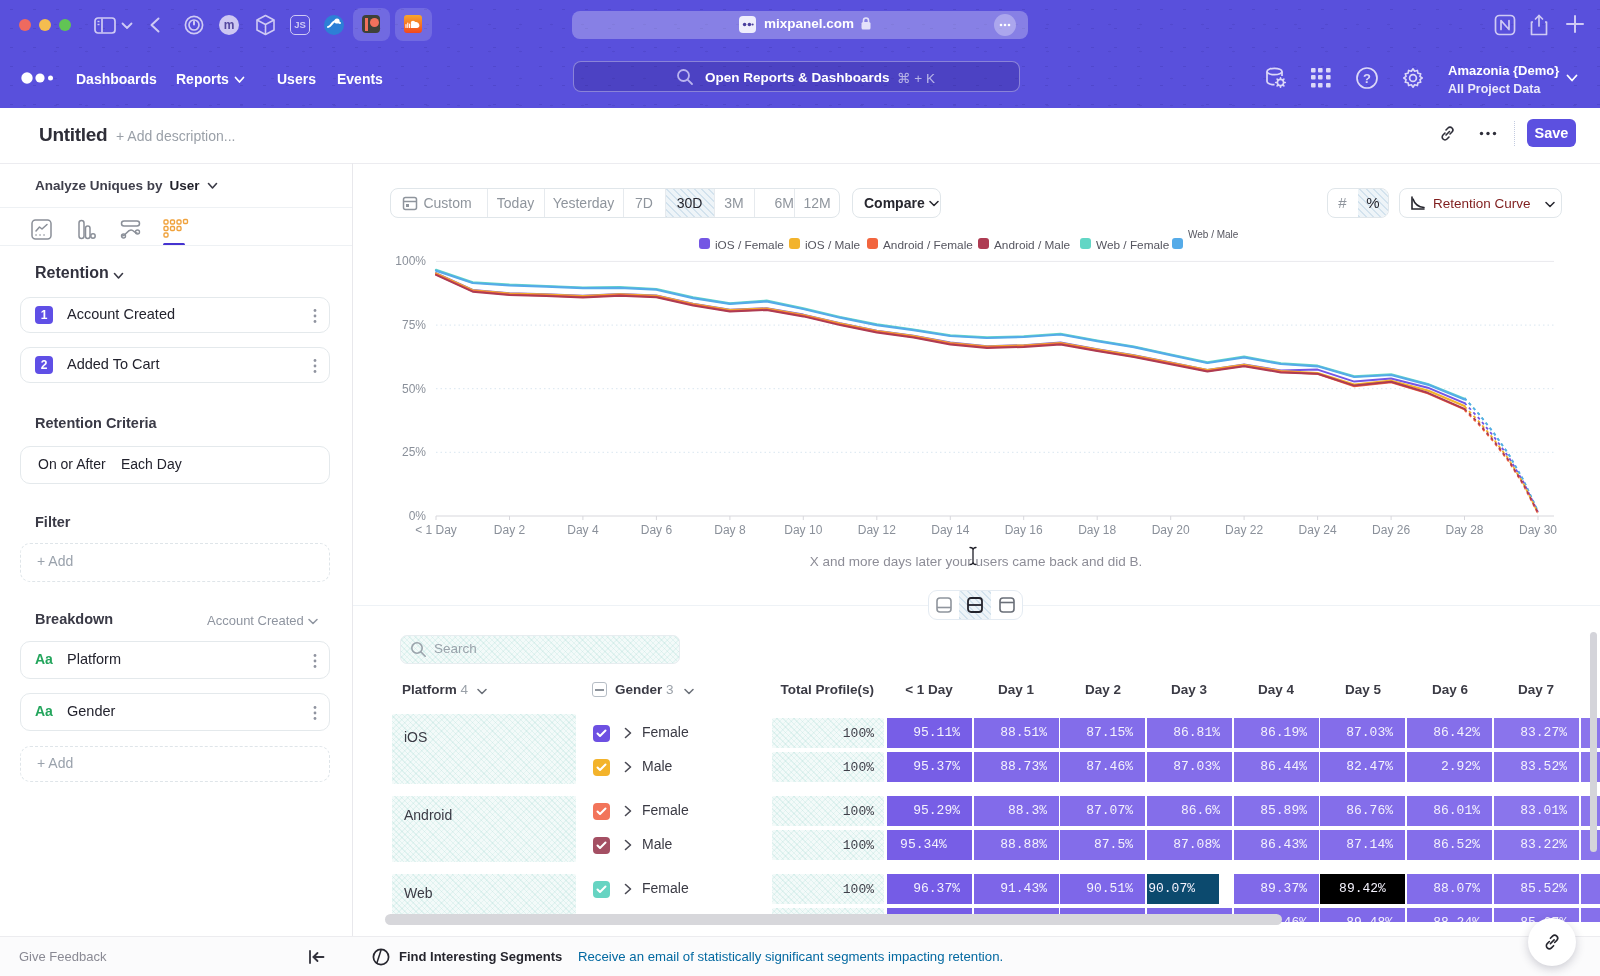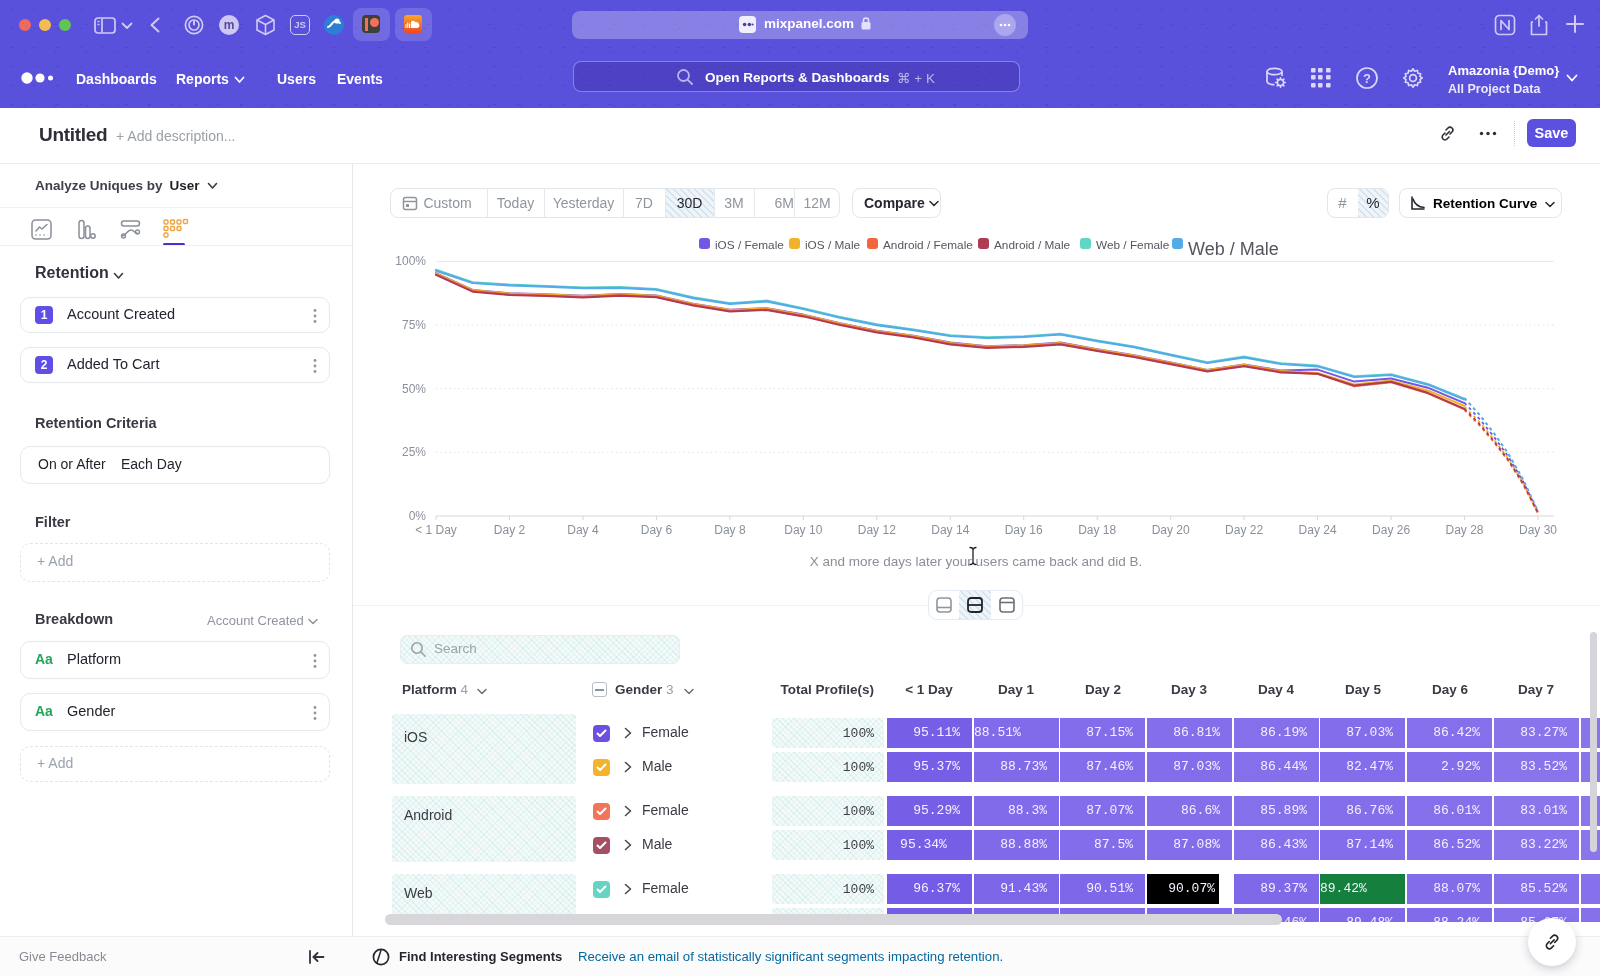--- a/index.html
+++ b/index.html
@@ -278,36 +278,36 @@
   </svg>
 <div style="position:absolute;left:1327px;top:188px;width:62px;height:30px;border:1px solid #e0e6ea;border-radius:8px;box-sizing:border-box;background:#fff"></div>
 <div class="hatchblue" style="position:absolute;left:1358px;top:189px;width:30px;height:28px;border-radius:0 7px 7px 0"></div>
 <div style="position:absolute;left:1327px;top:194px;width:31px;text-align:center;font-size:15px;color:#8f959d">#</div>
 <div style="position:absolute;left:1358px;top:194px;width:30px;text-align:center;font-size:15px;color:#26262e">%</div>
 <div class="btn" style="left:1399px;top:188px;width:163px;height:30px"></div>
 <svg style="position:absolute;left:1410px;top:195px" width="16" height="16" viewBox="0 0 16 16">
     <path d="M2 2 V14 H14" fill="none" stroke="#26262e" stroke-width="1.6" stroke-linecap="round"></path>
     <path d="M3 4 C5 10 9 12 14 12.5" fill="none" stroke="#26262e" stroke-width="1.6" stroke-linecap="round"></path>
   </svg>
-<div style="position:absolute;left:1433px;top:196px;font-size:13.5px;font-weight:700;color:#000000">Retention Curve</div>
+<div style="position:absolute;left:1433px;top:196px;font-size:13.5px;font-weight:400;color:#7f1d1d">Retention Curve</div>
 <svg style="position:absolute;left:1545px;top:201px" width="10" height="7" viewBox="0 0 10 7">
     <polyline points="1,1.5 5,5.5 9,1.5" fill="none" stroke="#26262e" stroke-width="1.5" stroke-linecap="round" stroke-linejoin="round"></polyline>
   </svg>
 <div style="position:absolute;left:699px;top:238px;width:11px;height:11px;border-radius:3px;background:#7456E4"></div>
 <div style="position:absolute;left:715px;top:237.5px;font-size:11.8px;color:#55555f">iOS / Female</div>
 <div style="position:absolute;left:789px;top:238px;width:11px;height:11px;border-radius:3px;background:#F2B32C"></div>
 <div style="position:absolute;left:805px;top:237.5px;font-size:11.8px;color:#55555f">iOS / Male</div>
 <div style="position:absolute;left:867px;top:238px;width:11px;height:11px;border-radius:3px;background:#F2653E"></div>
 <div style="position:absolute;left:883px;top:237.5px;font-size:11.8px;color:#55555f">Android / Female</div>
 <div style="position:absolute;left:978px;top:238px;width:11px;height:11px;border-radius:3px;background:#AE3B52"></div>
 <div style="position:absolute;left:994px;top:237.5px;font-size:11.8px;color:#55555f">Android / Male</div>
 <div style="position:absolute;left:1080px;top:238px;width:11px;height:11px;border-radius:3px;background:#62D6C5"></div>
 <div style="position:absolute;left:1096px;top:237.5px;font-size:11.8px;color:#55555f">Web / Female</div>
 <div style="position:absolute;left:1172px;top:238px;width:11px;height:11px;border-radius:3px;background:#55ABE8"></div>
-<div style="position:absolute;left:1188px;top:239px;font-size:18px;color:#55555f">Web / Male</div>
+<div style="position:absolute;left:1188px;top:229px;font-size:10px;color:#55555f">Web / Male</div>
 <svg style="position:absolute;left:380px;top:255px" width="1190" height="290" viewBox="0 0 1190 290">
     <line x1="56.0" y1="6.4" x2="1174.0" y2="6.4" stroke="#e9e9ee" stroke-width="1"></line>
     <line x1="56.0" y1="70.1" x2="1174.0" y2="70.1" stroke="#d9e6f0" stroke-width="1" stroke-dasharray="1.5 3"></line>
     <line x1="56.0" y1="133.7" x2="1174.0" y2="133.7" stroke="#d9e6f0" stroke-width="1" stroke-dasharray="1.5 3"></line>
     <line x1="56.0" y1="197.3" x2="1174.0" y2="197.3" stroke="#d9e6f0" stroke-width="1" stroke-dasharray="1.5 3"></line>
     <line x1="56.0" y1="261.0" x2="1174.0" y2="261.0" stroke="#d7d7dc" stroke-width="1"></line>
     <line x1="56.0" y1="261.0" x2="56.0" y2="265.0" stroke="#d7d7dc" stroke-width="1"></line>
     <line x1="129.5" y1="261.0" x2="129.5" y2="265.0" stroke="#d7d7dc" stroke-width="1"></line>
     <line x1="202.9" y1="261.0" x2="202.9" y2="265.0" stroke="#d7d7dc" stroke-width="1"></line>
     <line x1="276.4" y1="261.0" x2="276.4" y2="265.0" stroke="#d7d7dc" stroke-width="1"></line>
@@ -414,21 +414,21 @@
       <div style="position:absolute;left:593px;top:725px;width:17px;height:17px;border-radius:4px;background:#6D50E2;display:flex;align-items:center;justify-content:center">
         <svg width="11" height="9" viewBox="0 0 11 9">
           <polyline points="1.5,4.5 4,7 9.5,1.5" fill="none" stroke="#fff" stroke-width="2" stroke-linecap="round" stroke-linejoin="round"></polyline>
         </svg>
       </div>
       <svg style="position:absolute;left:624px;top:727px" width="8" height="12" viewBox="0 0 8 12">
         <polyline points="1.5,1.5 6.5,6 1.5,10.5" fill="none" stroke="#4a4a54" stroke-width="1.6" stroke-linecap="round" stroke-linejoin="round"></polyline>
       </svg>
       <div style="position:absolute;left:642px;top:724px;font-size:14px;color:#3a3a44">Female</div>
       <div class="mono pc" style="position:absolute;left:887px;top:718px;width:85px;height:30px;background:#775ee7;color:#f4f2fd;font-size:13px;line-height:30px;text-align:right;box-sizing:border-box;padding-right:12px">95.11%</div>
-      <div class="mono pc" style="position:absolute;left:974px;top:718px;width:85px;height:30px;background:#816bea;color:#f4f2fd;font-size:13px;line-height:30px;text-align:left;box-sizing:border-box;padding-right:12px">88.51%</div>
+      <div class="mono pc" style="position:absolute;left:974px;top:718px;width:85px;height:30px;background:#816bea;color:#f4f2fd;font-size:13px;line-height:30px;text-align:right;box-sizing:border-box;padding-right:12px">88.51%</div>
       <div class="mono pc" style="position:absolute;left:1060px;top:718px;width:85px;height:30px;background:#836dea;color:#f4f2fd;font-size:13px;line-height:30px;text-align:right;box-sizing:border-box;padding-right:12px">87.15%</div>
       <div class="mono pc" style="position:absolute;left:1147px;top:718px;width:85px;height:30px;background:#846eea;color:#f4f2fd;font-size:13px;line-height:30px;text-align:right;box-sizing:border-box;padding-right:12px">86.81%</div>
       <div class="mono pc" style="position:absolute;left:1234px;top:718px;width:85px;height:30px;background:#856feb;color:#f4f2fd;font-size:13px;line-height:30px;text-align:right;box-sizing:border-box;padding-right:12px">86.19%</div>
       <div class="mono pc" style="position:absolute;left:1320px;top:718px;width:85px;height:30px;background:#846dea;color:#f4f2fd;font-size:13px;line-height:30px;text-align:right;box-sizing:border-box;padding-right:12px">87.03%</div>
       <div class="mono pc" style="position:absolute;left:1407px;top:718px;width:85px;height:30px;background:#856fea;color:#f4f2fd;font-size:13px;line-height:30px;text-align:right;box-sizing:border-box;padding-right:12px">86.42%</div>
       <div class="mono pc" style="position:absolute;left:1494px;top:718px;width:85px;height:30px;background:#8a74ec;color:#f4f2fd;font-size:13px;line-height:30px;text-align:right;box-sizing:border-box;padding-right:12px">83.27%</div>
       <div style="position:absolute;left:1581px;top:718px;width:19px;height:30px;background:#8a74ec"></div>
       <div class="hatch" style="left:772px;top:752px;width:112px;height:30px;border-radius:2px"></div>
       <div class="mono" style="position:absolute;left:772px;top:760px;width:102px;text-align:right;font-size:13px;color:#3f3f49">100%</div>
       <div style="position:absolute;left:593px;top:759px;width:17px;height:17px;border-radius:4px;background:#F3B32B;display:flex;align-items:center;justify-content:center">
@@ -496,23 +496,23 @@
           <polyline points="1.5,4.5 4,7 9.5,1.5" fill="none" stroke="#fff" stroke-width="2" stroke-linecap="round" stroke-linejoin="round"></polyline>
         </svg>
       </div>
       <svg style="position:absolute;left:624px;top:883px" width="8" height="12" viewBox="0 0 8 12">
         <polyline points="1.5,1.5 6.5,6 1.5,10.5" fill="none" stroke="#4a4a54" stroke-width="1.6" stroke-linecap="round" stroke-linejoin="round"></polyline>
       </svg>
       <div style="position:absolute;left:642px;top:880px;font-size:14px;color:#3a3a44">Female</div>
       <div class="mono pc" style="position:absolute;left:887px;top:874px;width:85px;height:30px;background:#755ce6;color:#f4f2fd;font-size:13px;line-height:30px;text-align:right;box-sizing:border-box;padding-right:12px">96.37%</div>
       <div class="mono pc" style="position:absolute;left:974px;top:874px;width:85px;height:30px;background:#7d65e8;color:#f4f2fd;font-size:13px;line-height:30px;text-align:right;box-sizing:border-box;padding-right:12px">91.43%</div>
       <div class="mono pc" style="position:absolute;left:1060px;top:874px;width:85px;height:30px;background:#7e67e9;color:#f4f2fd;font-size:13px;line-height:30px;text-align:right;box-sizing:border-box;padding-right:12px">90.51%</div>
-      <div class="mono pc" style="position:absolute;left:1147px;top:874px;width:72px;height:30px;background:#000000;color:#f4f2fd;font-size:13px;line-height:30px;text-align:right;box-sizing:border-box;padding-right:4px">90.07%</div>
+      <div class="mono pc" style="position:absolute;left:1147px;top:874px;width:72px;height:30px;background:#0c4a6e;color:#f4f2fd;font-size:13px;line-height:30px;text-align:right;box-sizing:border-box;padding-right:24px">90.07%</div>
       <div class="mono pc" style="position:absolute;left:1234px;top:874px;width:85px;height:30px;background:#8069e9;color:#f4f2fd;font-size:13px;line-height:30px;text-align:right;box-sizing:border-box;padding-right:12px">89.37%</div>
-      <div class="mono pc" style="position:absolute;left:1320px;top:874px;width:85px;height:30px;background:#15803d;color:#f4f2fd;font-size:13px;line-height:30px;text-align:left;box-sizing:border-box;">89.42%</div>
+      <div class="mono pc" style="position:absolute;left:1320px;top:874px;width:85px;height:30px;background:#000000;color:#f4f2fd;font-size:13px;line-height:30px;text-align:center;box-sizing:border-box;">89.42%</div>
       <div class="mono pc" style="position:absolute;left:1407px;top:874px;width:85px;height:30px;background:#826cea;color:#f4f2fd;font-size:13px;line-height:30px;text-align:right;box-sizing:border-box;padding-right:12px">88.07%</div>
       <div class="mono pc" style="position:absolute;left:1494px;top:874px;width:85px;height:30px;background:#8670eb;color:#f4f2fd;font-size:13px;line-height:30px;text-align:right;box-sizing:border-box;padding-right:12px">85.52%</div>
       <div style="position:absolute;left:1581px;top:874px;width:19px;height:30px;background:#8670eb"></div>
       <div class="hatch" style="left:772px;top:908px;width:112px;height:30px;border-radius:2px"></div>
       <div class="mono" style="position:absolute;left:772px;top:916px;width:102px;text-align:right;font-size:13px;color:#3f3f49">100%</div>
       <div style="position:absolute;left:593px;top:915px;width:17px;height:17px;border-radius:4px;background:#58ACE7;display:flex;align-items:center;justify-content:center">
         <svg width="11" height="9" viewBox="0 0 11 9">
           <polyline points="1.5,4.5 4,7 9.5,1.5" fill="none" stroke="#fff" stroke-width="2" stroke-linecap="round" stroke-linejoin="round"></polyline>
         </svg>
       </div>

